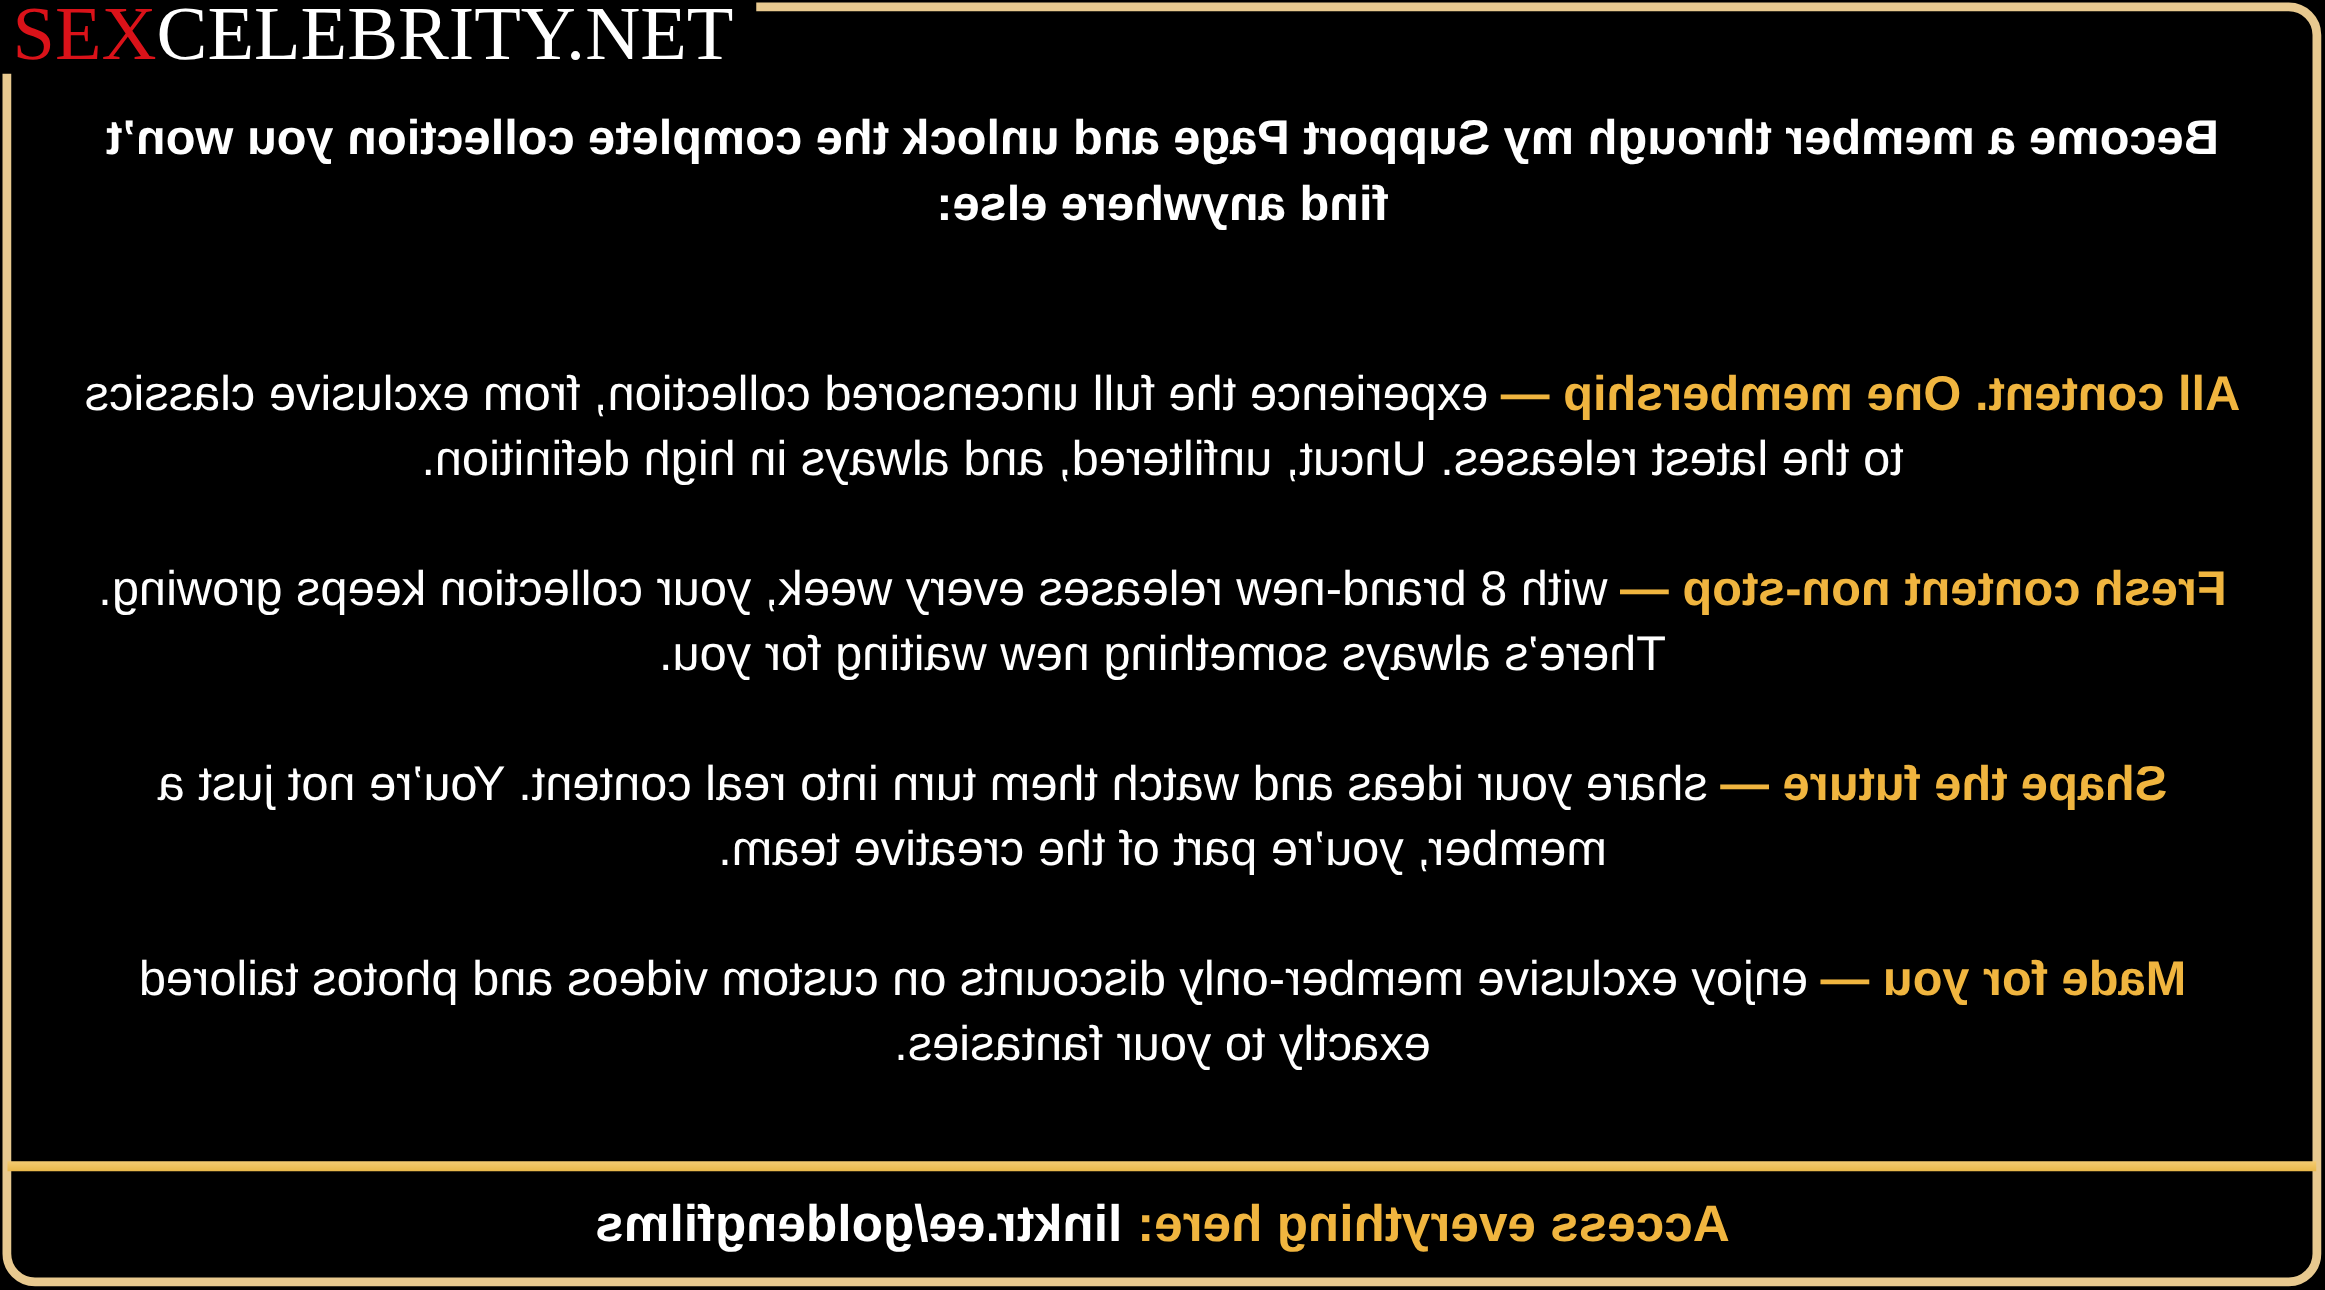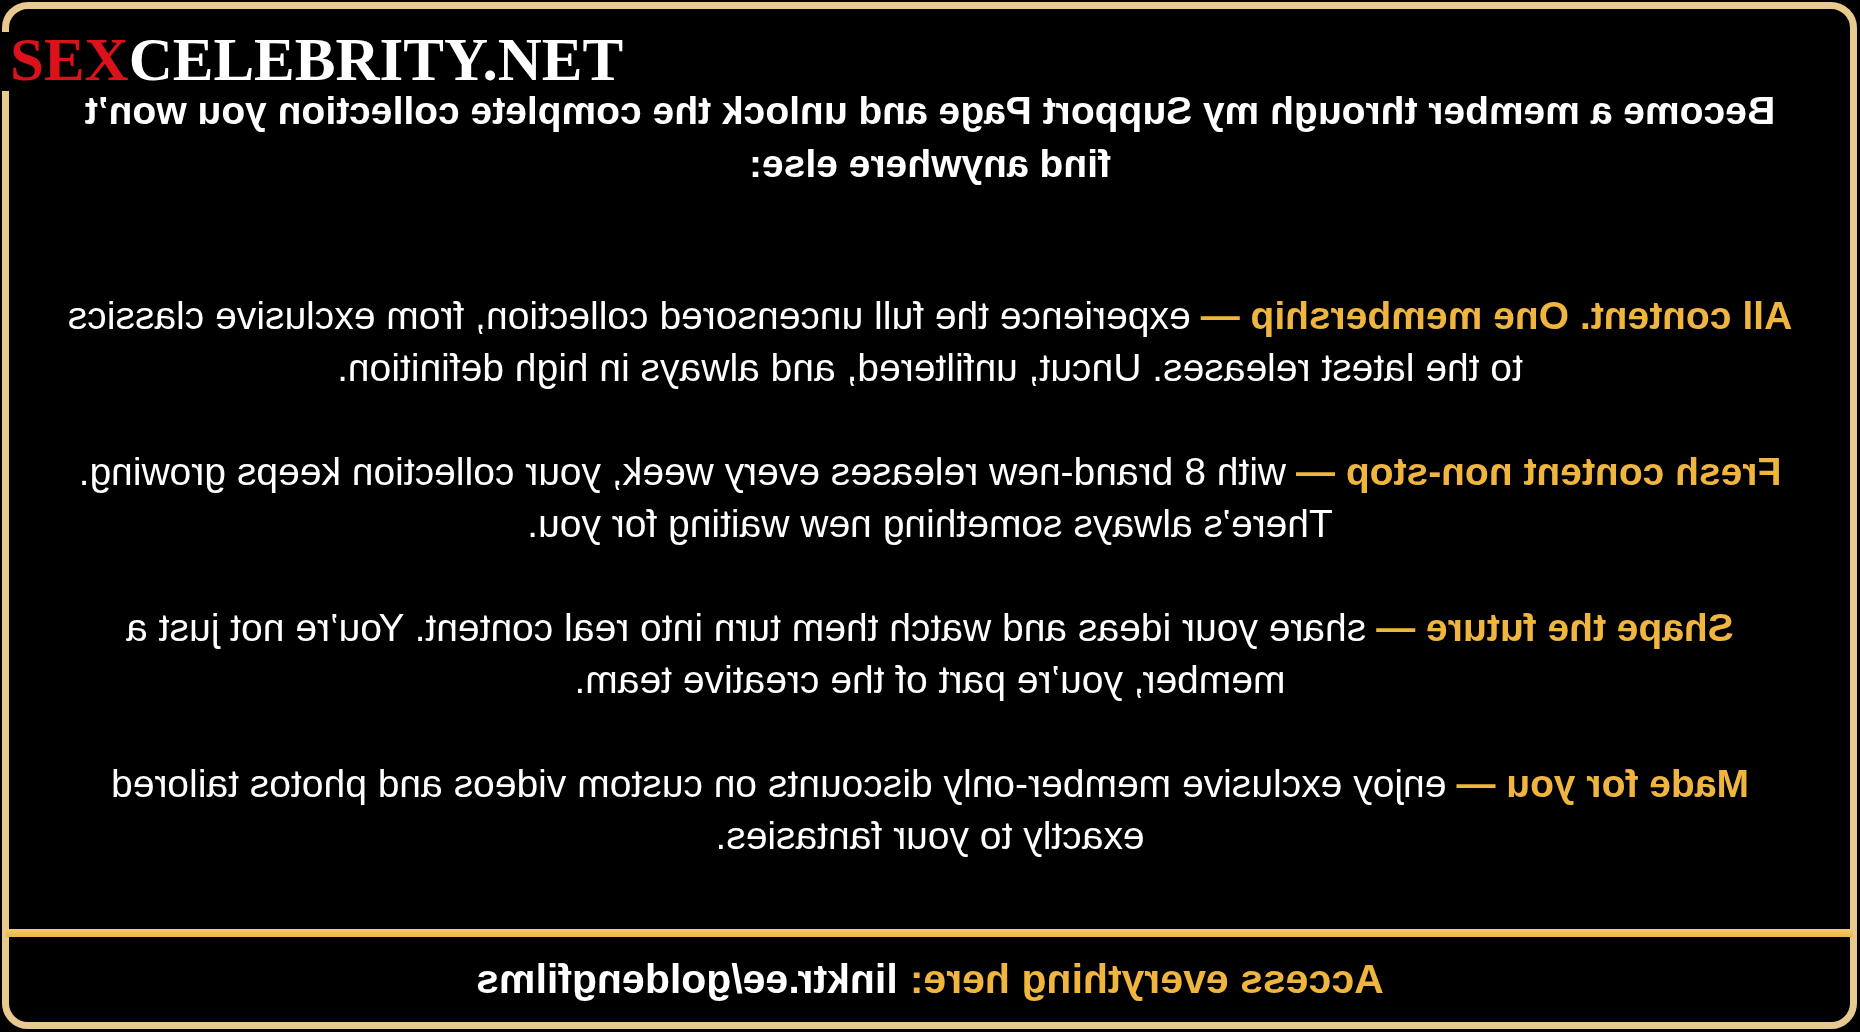--- a/index.html
+++ b/index.html
@@ -24,25 +24,24 @@
     background: #000000;
   }
   
   .logo {
     position: absolute;
     top: 0; left: 0;
     z-index: 5;
     background: #000000;
     padding: 0 18px 4px 10px;
     font-family: "Liberation Serif", serif;
-    font-weight: 700;
+    font-weight: 400;
     font-size: 61px;
     line-height: 55px;
     white-space: nowrap;
-    margin-top: 32px;
   }
   .logo .sex  { color: #da1219; }
   .logo .rest { color: #ffffff; }
 
   
   .mirror { transform: scaleX(-1); }
 
   .content {
     position: absolute;
     top: 64px;

